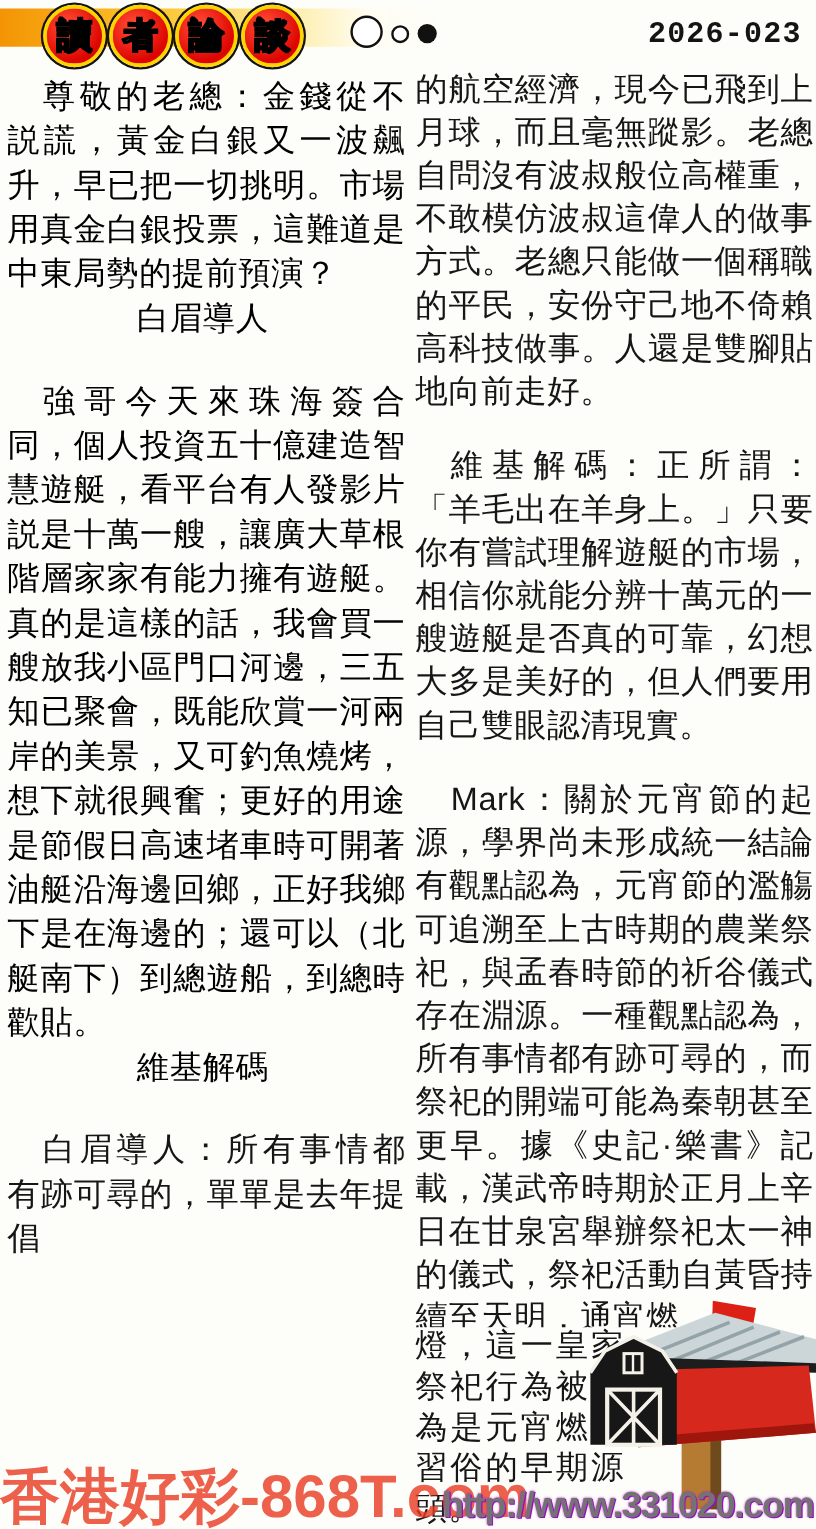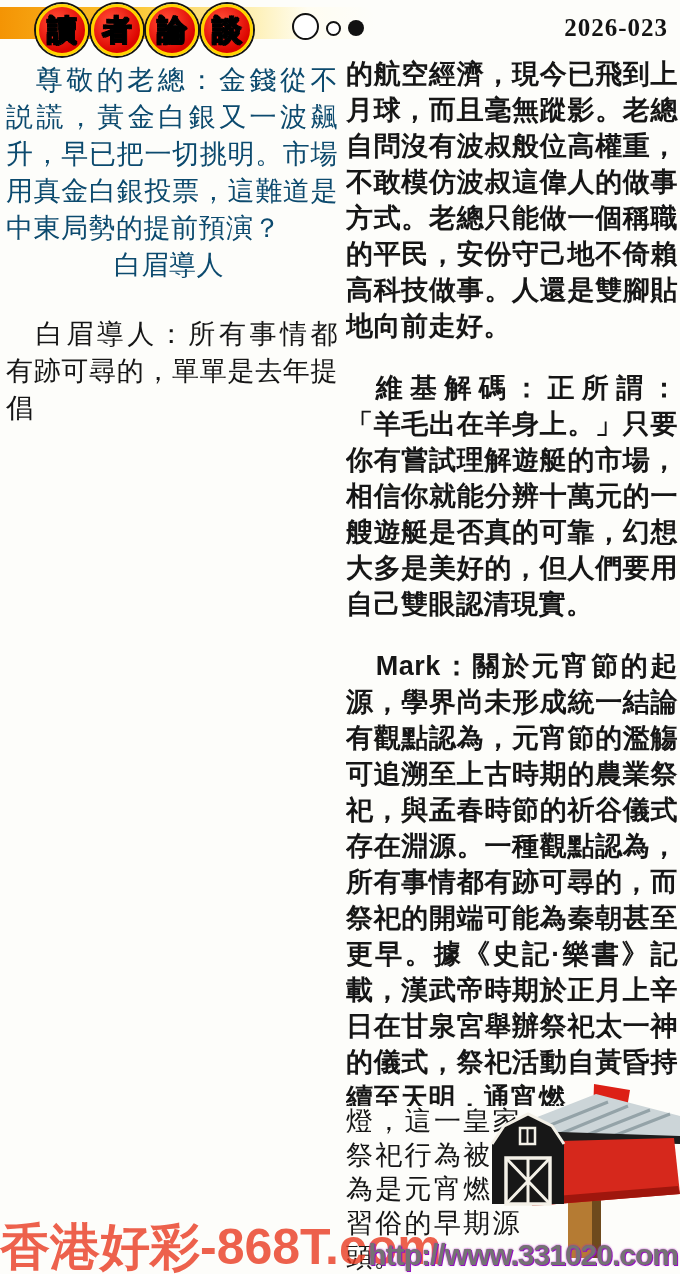--- a/index.html
+++ b/index.html
@@ -25,34 +25,34 @@
     color:#fff;font-size:29px;font-weight:bold;line-height:1;
     -webkit-text-stroke:1.4px #000;
     text-shadow:1px 1px 0 #000,-1px 1px 0 #000,1px -1px 0 #000,-1px -1px 0 #000;
   }
   .dots{position:absolute;left:292px;top:13px;display:flex;align-items:center;gap:7px;}
   .dot-big{width:23px;height:23px;border:2.5px solid #111;border-radius:50%;background:#fff;}
   .dot-small{width:11px;height:11px;border:2.5px solid #111;border-radius:50%;background:#fff;margin-top:3px;}
   .dot-filled{width:16px;height:16px;border-radius:50%;background:#111;margin-top:3px;}
   .issue{
     position:absolute;right:12px;top:14px;
-    font-family:Liberation Serif, serif;font-weight:bold;
+    font-family:Liberation Mono, monospace;font-weight:bold;
     font-size:25px;color:#141414;letter-spacing:1px;
   }
   
   .col{position:absolute;font-size:27px;line-height:37px;letter-spacing:.5px;
        text-align:justify;overflow:hidden;}
   .col-left{left:6px;top:62px;width:332px;height:1212px;}
   .col-right{left:346px;top:56px;width:332px;height:1050px;line-height:36px;}
   .para{margin:0;text-indent:1.1em;}
   .para.noindent{text-indent:0;}
   .col-left .para{margin-top:32px;}
-  .col-right .para{margin-top:26px;font-weight:bold;}
+  .col-right .para{margin-top:26px;}
   .col .para:first-child{margin-top:0;}
-  .red{color:#0c4a6e;}
+  .red{color:#000000;}
   .black{color:#161616;}
   .sig{text-align:center;padding-right:6px;}
   .tail{
     position:absolute;left:346px;top:1104px;width:174px;
     font-size:27px;line-height:34px;letter-spacing:.5px;color:#161616;
     text-align:justify;
   }
   
   .mailbox{position:absolute;left:478px;top:1082px;width:202px;height:176px;z-index:2;}
   
@@ -92,20 +92,22 @@
   <span class="dot-big"></span>
   <span class="dot-small"></span>
   <span class="dot-filled"></span>
 </div>
 
 <div class="issue">2026-023</div>
 
 <div class="col col-left" id="col-left">
     <p class="para red">尊敬的老總：金錢從不説謊，黃金白銀又一波飆升，早已把一切挑明。市場用真金白銀投票，這難道是中東局勢的提前預演？</p>
     <div class="sig red">白眉導人</div>
+    <p class="para red">強哥今天來珠海簽合同，個人投資五十億建造智慧遊艇，看平台有人發影片説是十萬一艘，讓廣大草根階層家家有能力擁有遊艇。真的是這樣的話，我會買一艘放我小區門口河邊，三五知已聚會，既能欣賞一河兩岸的美景，又可釣魚燒烤，想下就很興奮；更好的用途是節假日高速堵車時可開著油艇沿海邊回鄉，正好我鄉下是在海邊的；還可以（北艇南下）到總遊船，到總時歡貼。</p>
+    <div class="sig red">維基解碼</div>
     <p class="para black">白眉導人：所有事情都有跡可尋的，單單是去年提倡</p>
   </div>
 <div class="col col-right" id="col-right">
     <p class="para black noindent">的航空經濟，現今已飛到上月球，而且毫無蹤影。老總自問沒有波叔般位高權重，不敢模仿波叔這偉人的做事方式。老總只能做一個稱職的平民，安份守己地不倚賴高科技做事。人還是雙腳貼地向前走好。</p>
     <p class="para black">維基解碼：正所謂：「羊毛出在羊身上。」只要你有嘗試理解遊艇的市場，相信你就能分辨十萬元的一艘遊艇是否真的可靠，幻想大多是美好的，但人們要用自己雙眼認清現實。</p>
     <p class="para black">Mark：關於元宵節的起源，學界尚未形成統一結論有觀點認為，元宵節的濫觴可追溯至上古時期的農業祭祀，與孟春時節的祈谷儀式存在淵源。一種觀點認為，所有事情都有跡可尋的，而祭祀的開端可能為秦朝甚至更早。據《史記·樂書》記載，漢武帝時期於正月上辛日在甘泉宮舉辦祭祀太一神的儀式，祭祀活動自黃昏持續至天明，通宵燃</p>
   </div>
 
 <div class="tail">燈，這一皇家祭祀行為被認為是元宵燃燈習俗的早期源頭。</div>
 

